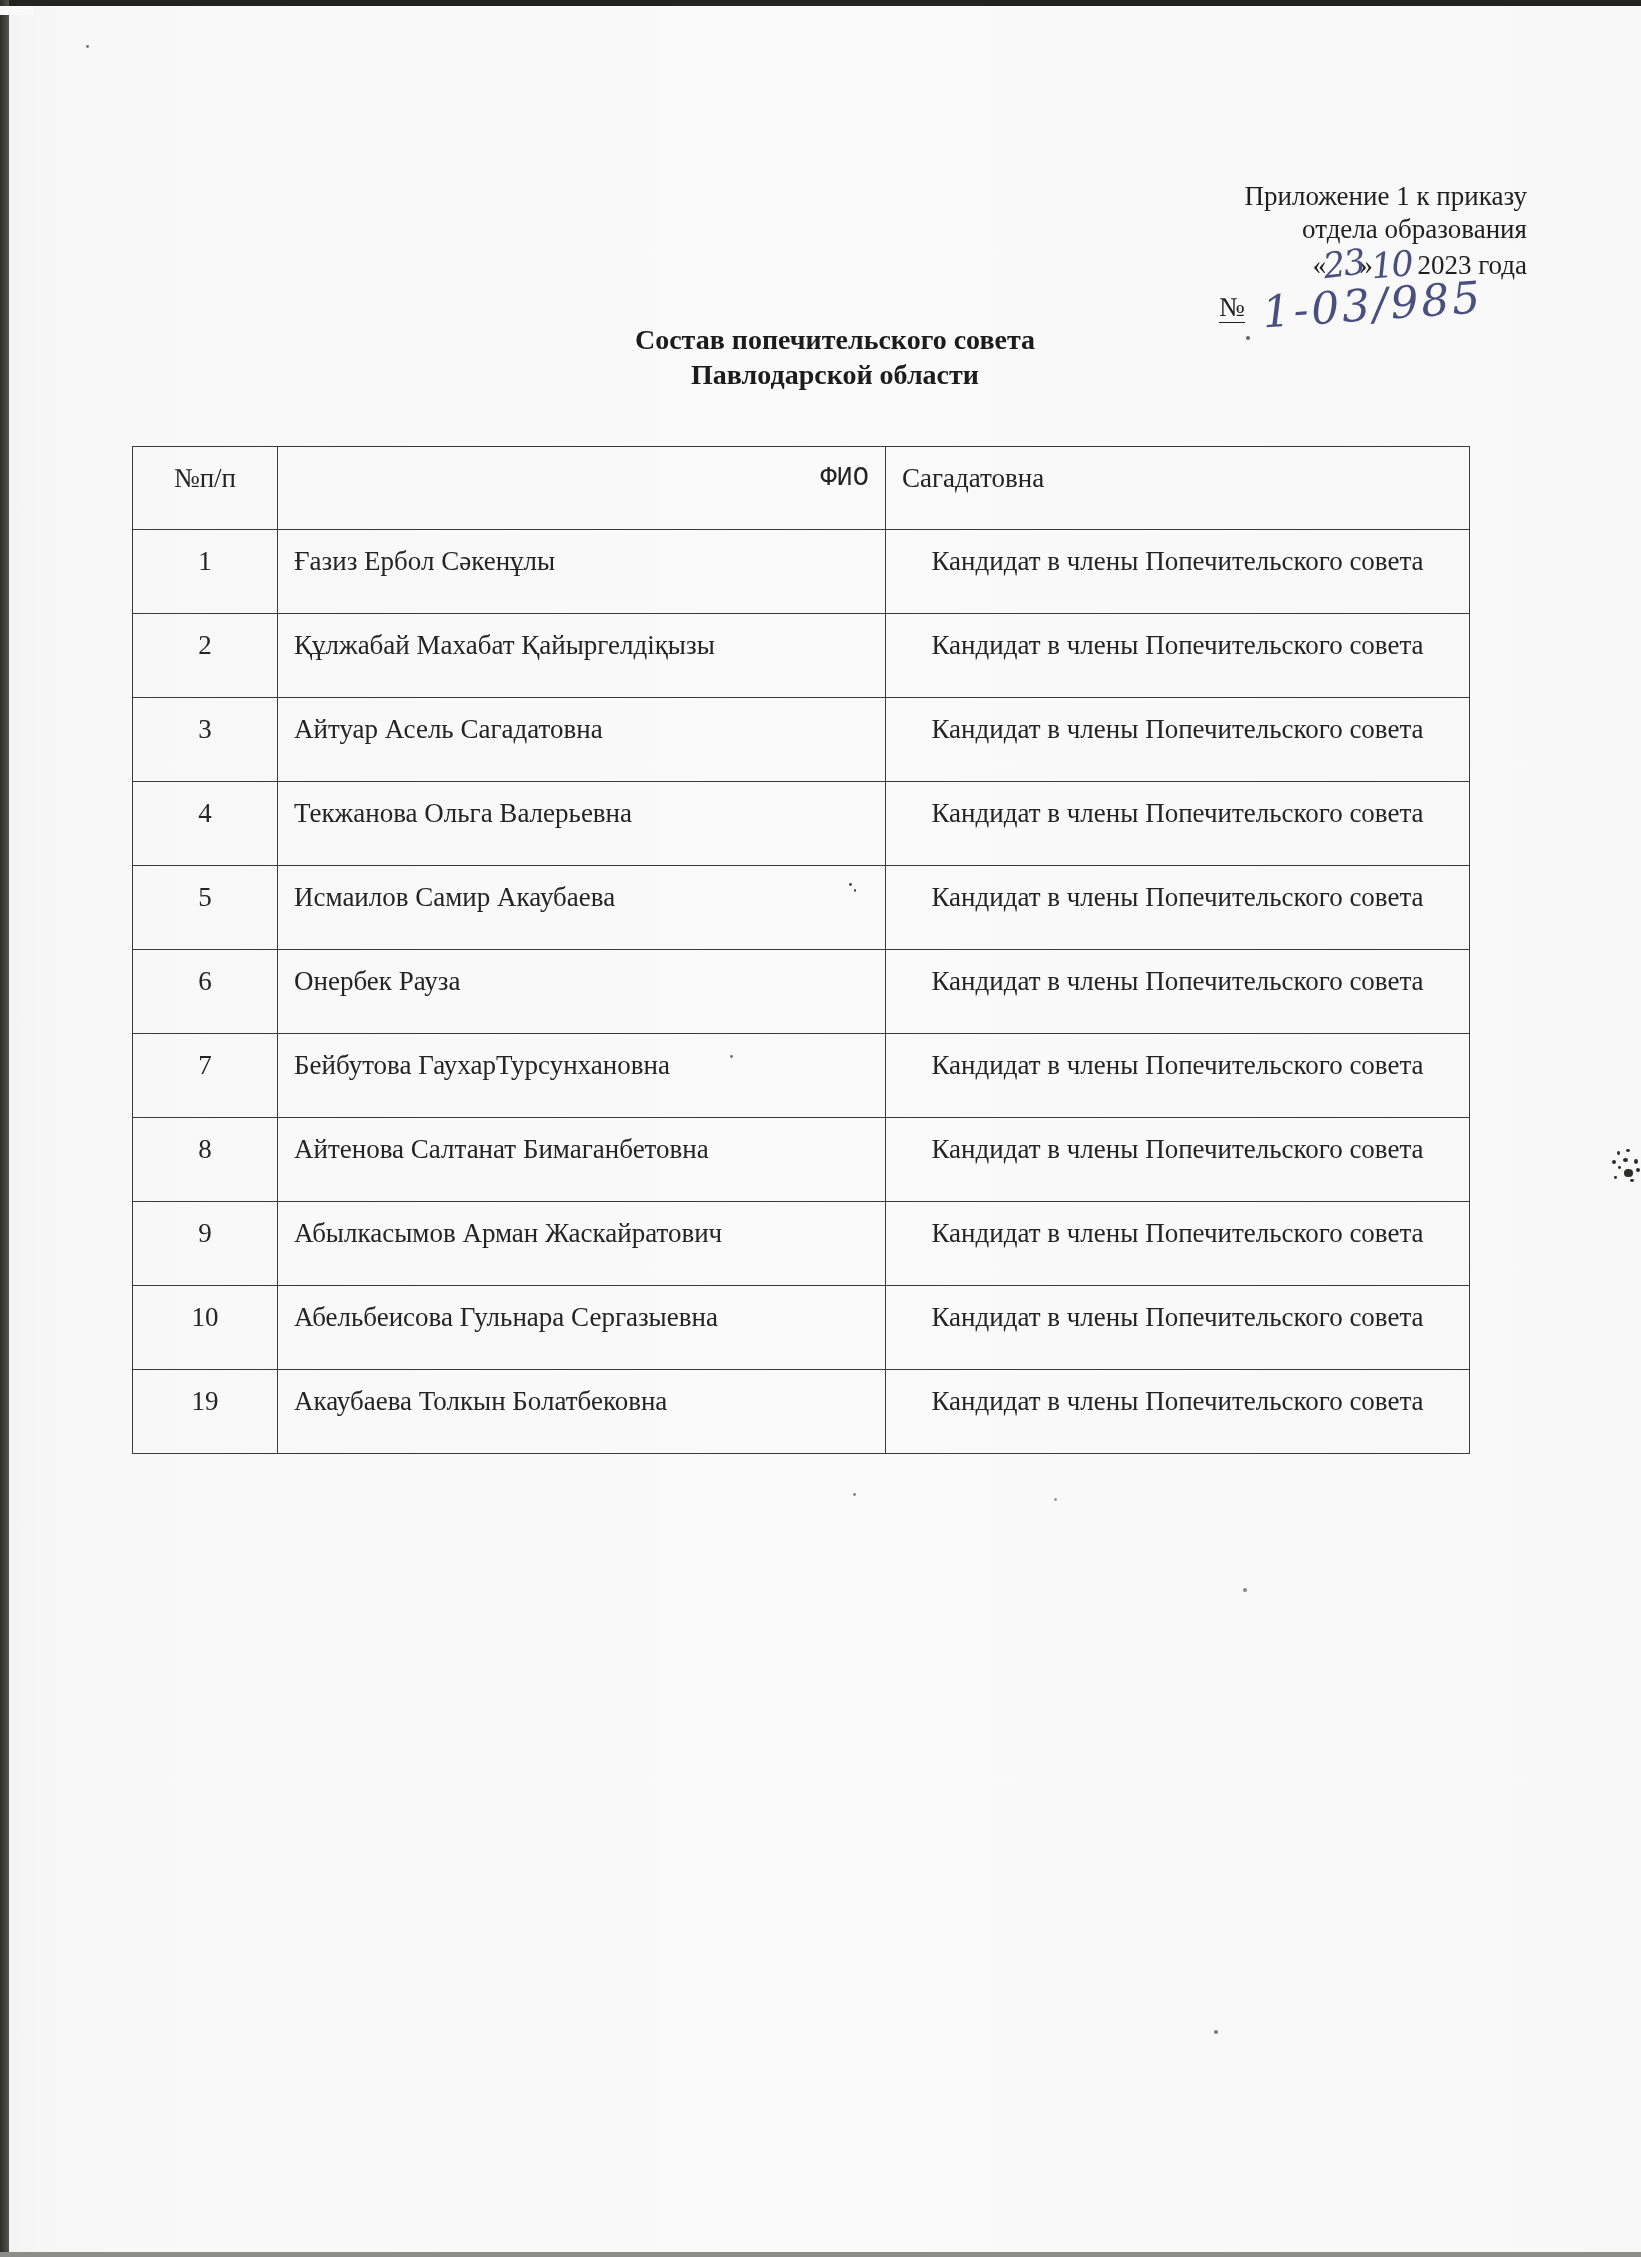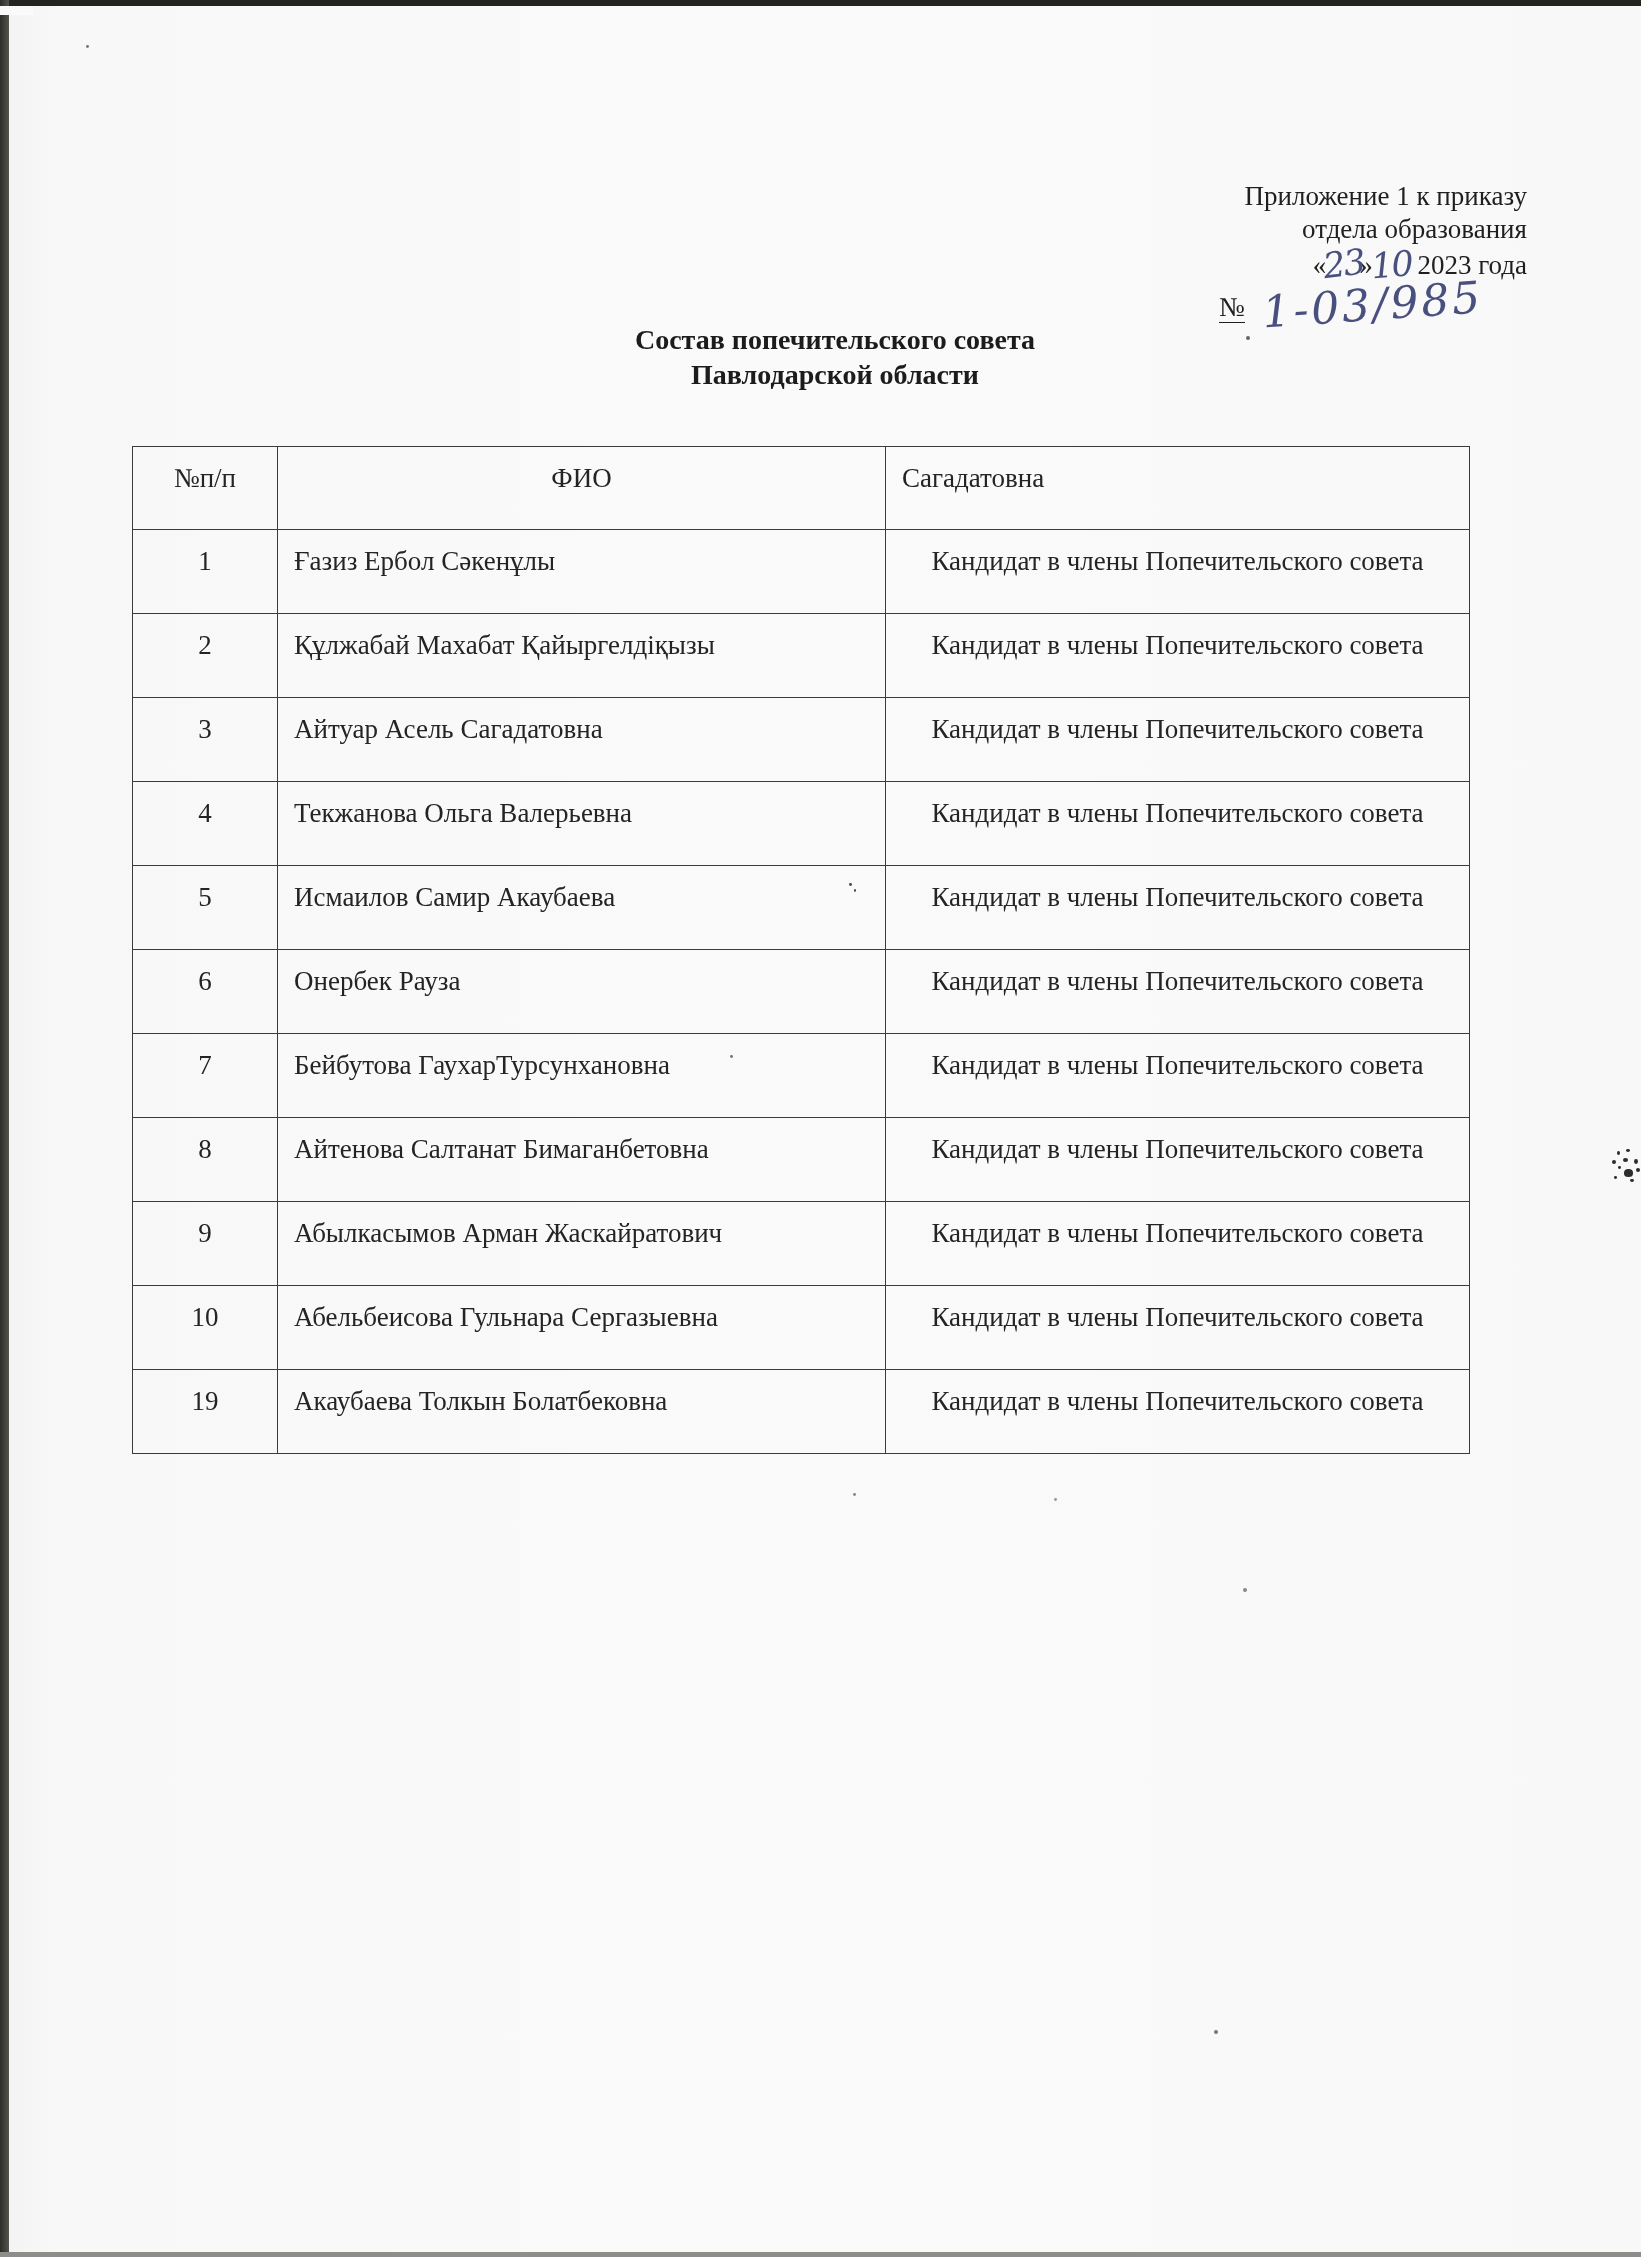--- a/index.html
+++ b/index.html
@@ -57,21 +57,21 @@
   table.roster th,table.roster td{
     border:1.9px solid #3b3b38;
     vertical-align:top;padding:16px;font-weight:normal;
   }
   tr.hdr{height:83px;}
   tr.data-row{height:84px;}
   .cell-num{text-align:center;padding-top:16.4px;}
   .cell-name{text-align:left;padding:16.4px 5.8px 0 8.7px;}
   .cell-note{text-align:center;padding-top:14.5px;}
   th.h-num{text-align:center;padding-top:15.4px;}
-  th.h-name{text-align:center;padding:15.4px 5.8px 0 8.7px;}
+  th.h-name{text-align:right;padding:15.4px 5.8px 0 8.7px;font-family:Liberation Mono, monospace;}
   th.h-note{text-align:left;padding:12.6px 5.8px 0 8.7px;}
 
   
   .speck{position:absolute;border-radius:50%;background:#777;}
   .splatter span{position:absolute;border-radius:50%;background:#2c2c2a;}
 </style>
 </head>
 <body>
 
 <div class="page">

